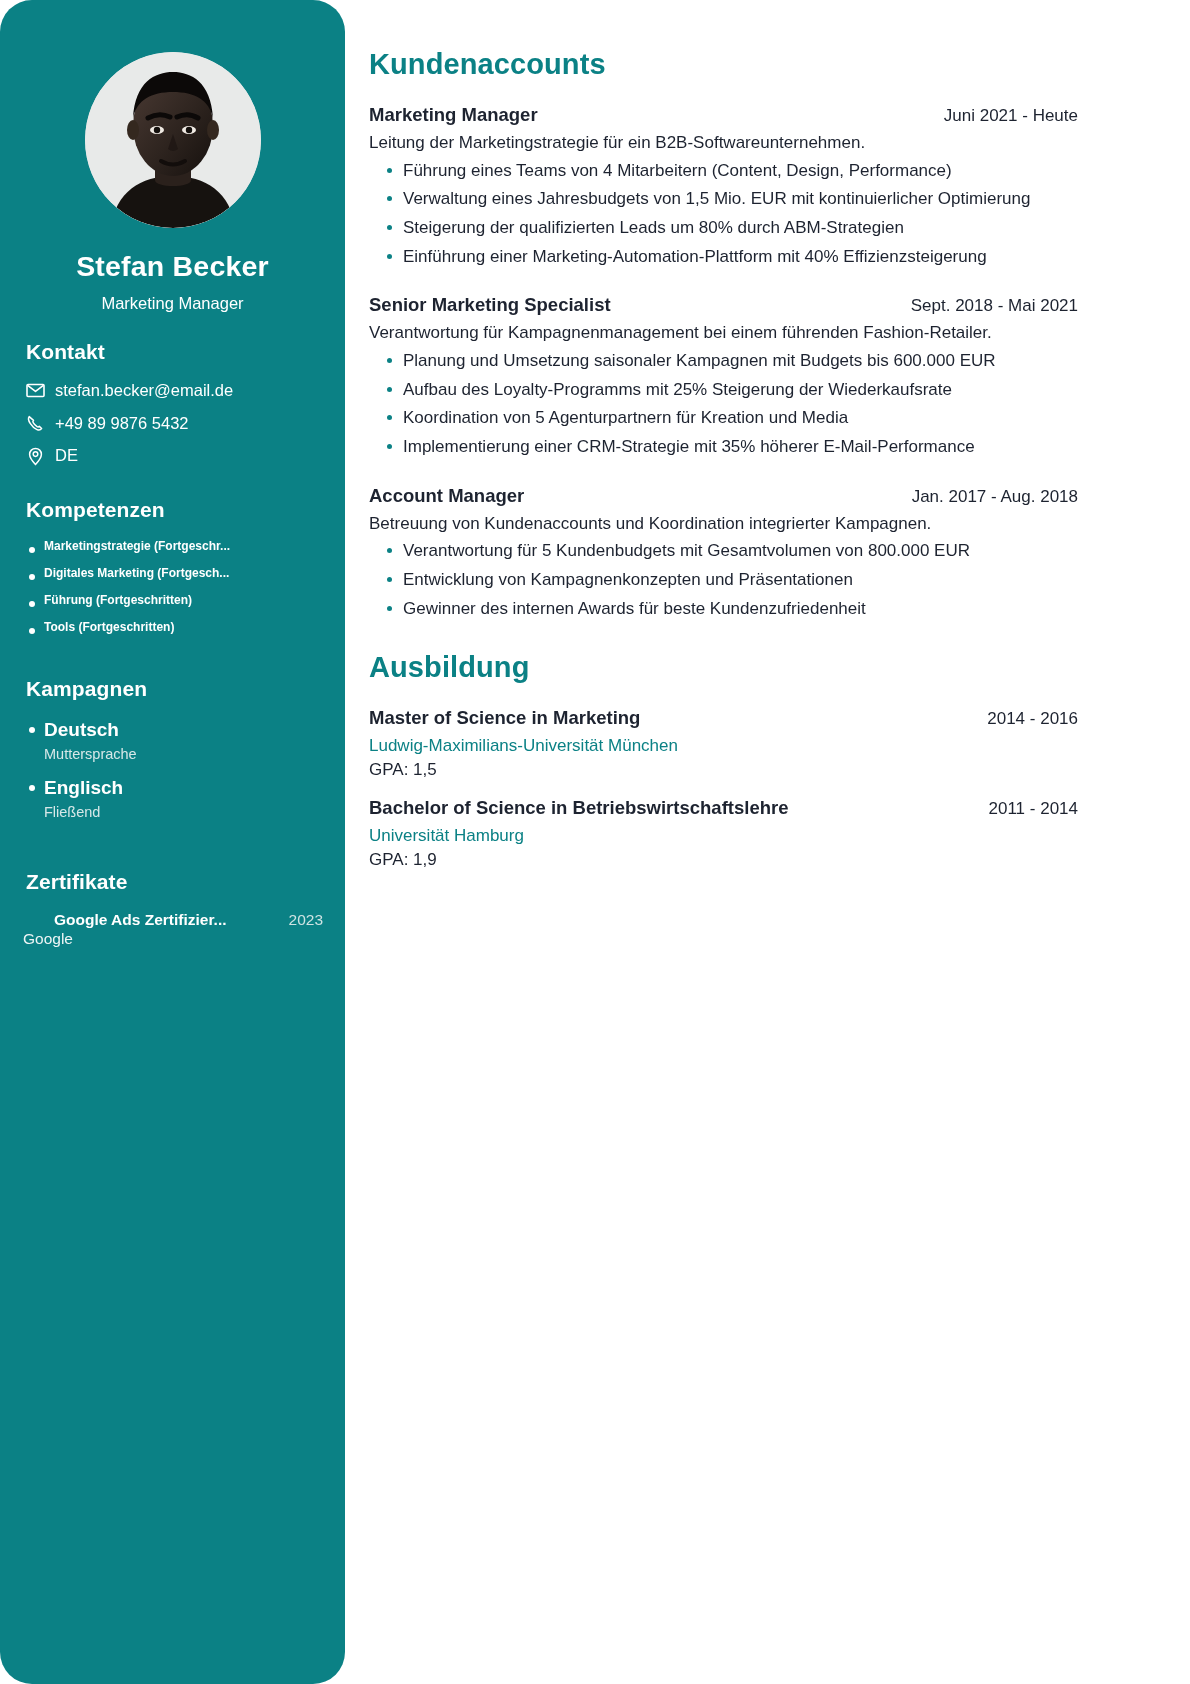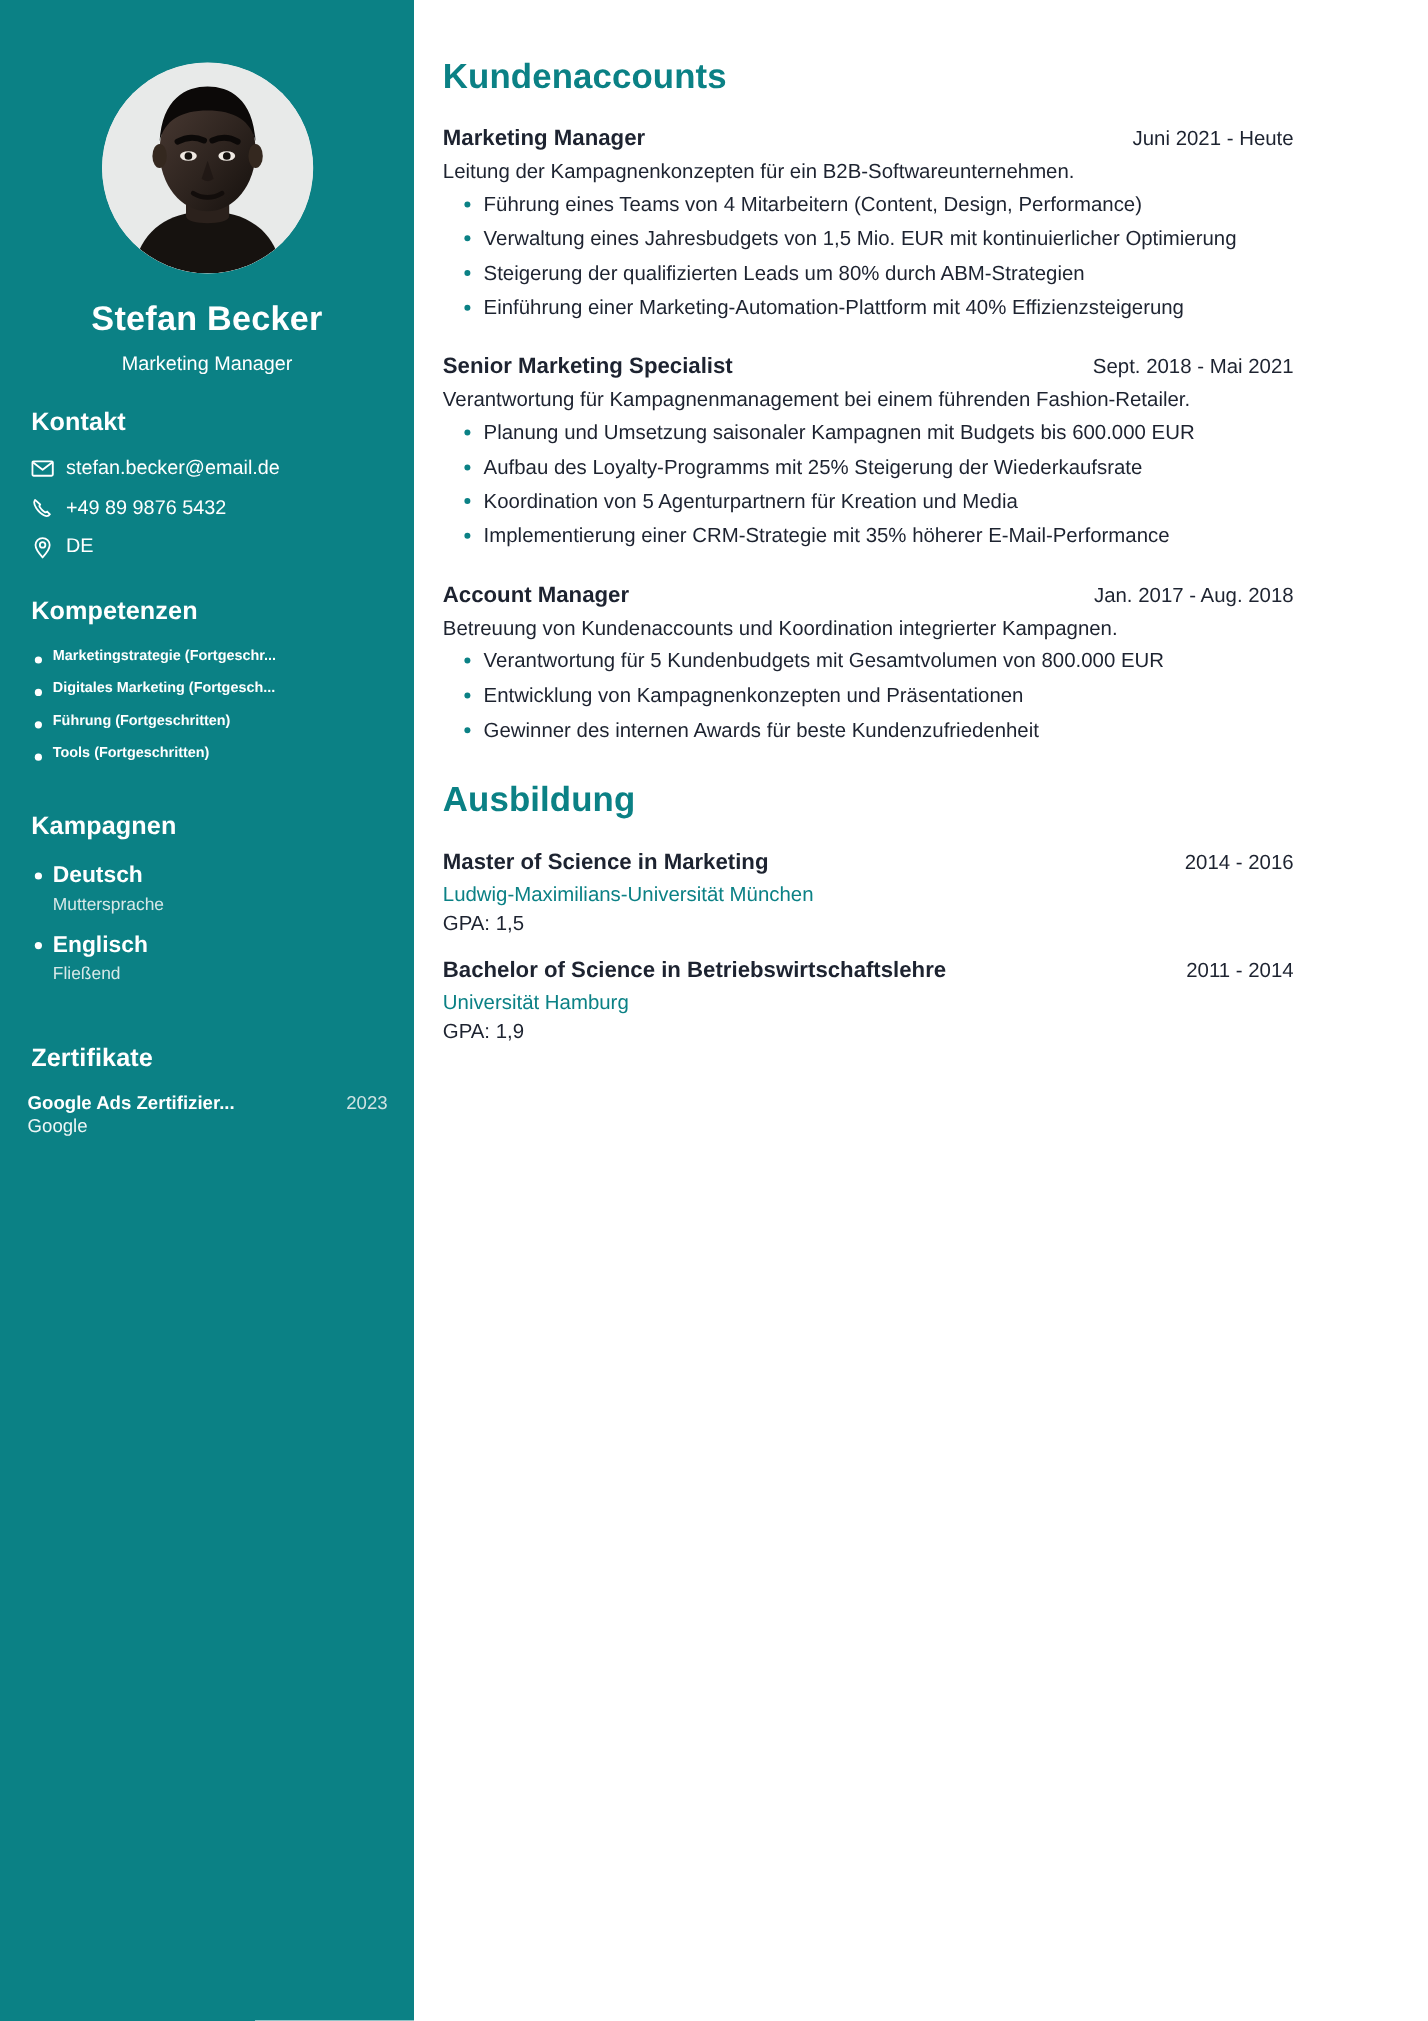--- a/index.html
+++ b/index.html
@@ -22,20 +22,21 @@
   }
 
   
   .sidebar {
     width: 345px;
     min-width: 345px;
     background: #0B8185;
     color: #ffffff;
     padding: 52px 22px 40px 22px;
     position: relative;
+    border-radius: 32px;
   }
 
   .photo-wrap {
     display: flex;
     justify-content: center;
     margin-bottom: 22px;
   }
   .photo {
     width: 176px;
     height: 176px;
@@ -138,20 +139,21 @@
     color: #d7e8e8;
     padding-left: 22px;
     margin-top: 3px;
   }
 
   .cert-item { margin-bottom: 12px; padding-left: 1px; }
   .cert-top {
     display: flex;
     justify-content: space-between;
     align-items: center;
+    margin-left: 31px;
   }
   .cert-name {
     font-size: 15.5px;
     font-weight: bold;
     white-space: nowrap;
     overflow: hidden;
     max-width: 232px;
   }
   .cert-year {
     font-size: 15.5px;
@@ -371,21 +373,21 @@
 
   <main class="main">
 
     <h2 class="sec-title">Kundenaccounts</h2>
 
     <section class="entry">
       <div class="entry-head">
         <span class="entry-title">Marketing Manager</span>
         <span class="entry-date">Juni 2021 - Heute</span>
       </div>
-      <p class="entry-desc">Leitung der Kampagnenkonzepten für ein B2B-Softwareunternehmen.</p>
+      <p class="entry-desc">Leitung der Marketingstrategie für ein B2B-Softwareunternehmen.</p>
       <ul class="task-list">
         <li>Führung eines Teams von 4 Mitarbeitern (Content, Design, Performance)</li>
         <li>Verwaltung eines Jahresbudgets von 1,5 Mio. EUR mit kontinuierlicher Optimierung</li>
         <li>Steigerung der qualifizierten Leads um 80% durch ABM-Strategien</li>
         <li>Einführung einer Marketing-Automation-Plattform mit 40% Effizienzsteigerung</li>
       </ul>
     </section>
 
     <section class="entry">
       <div class="entry-head">

